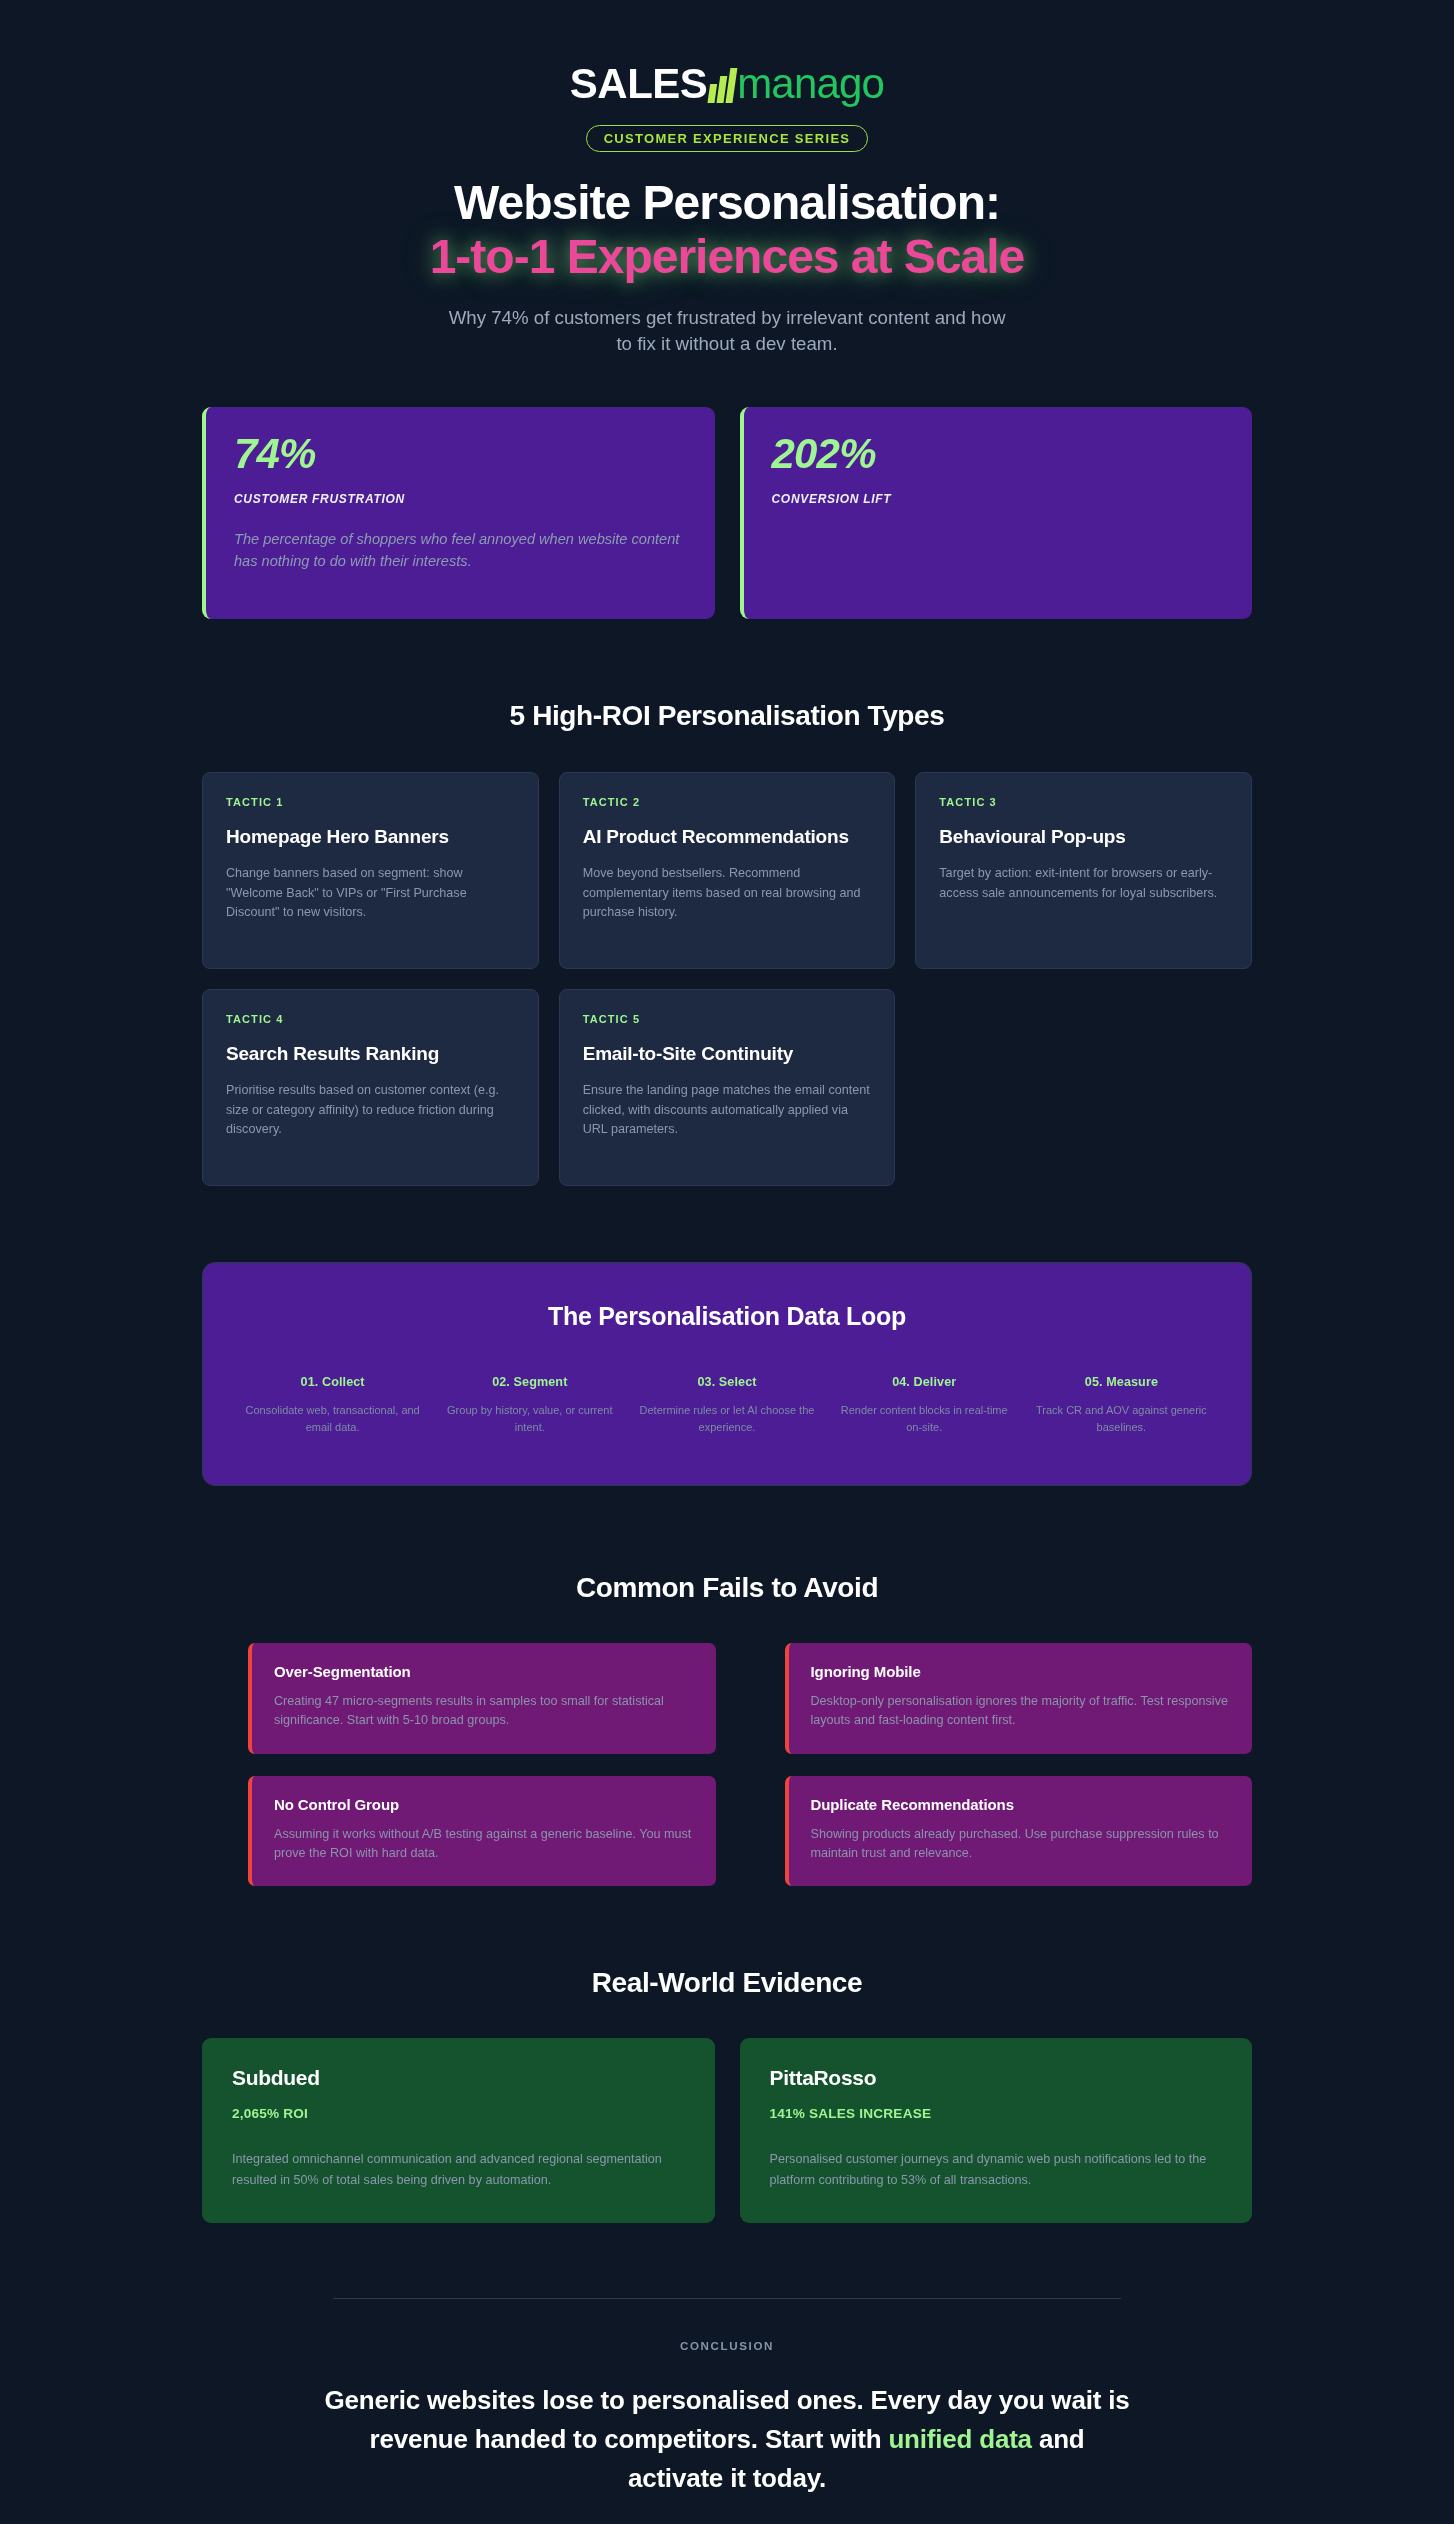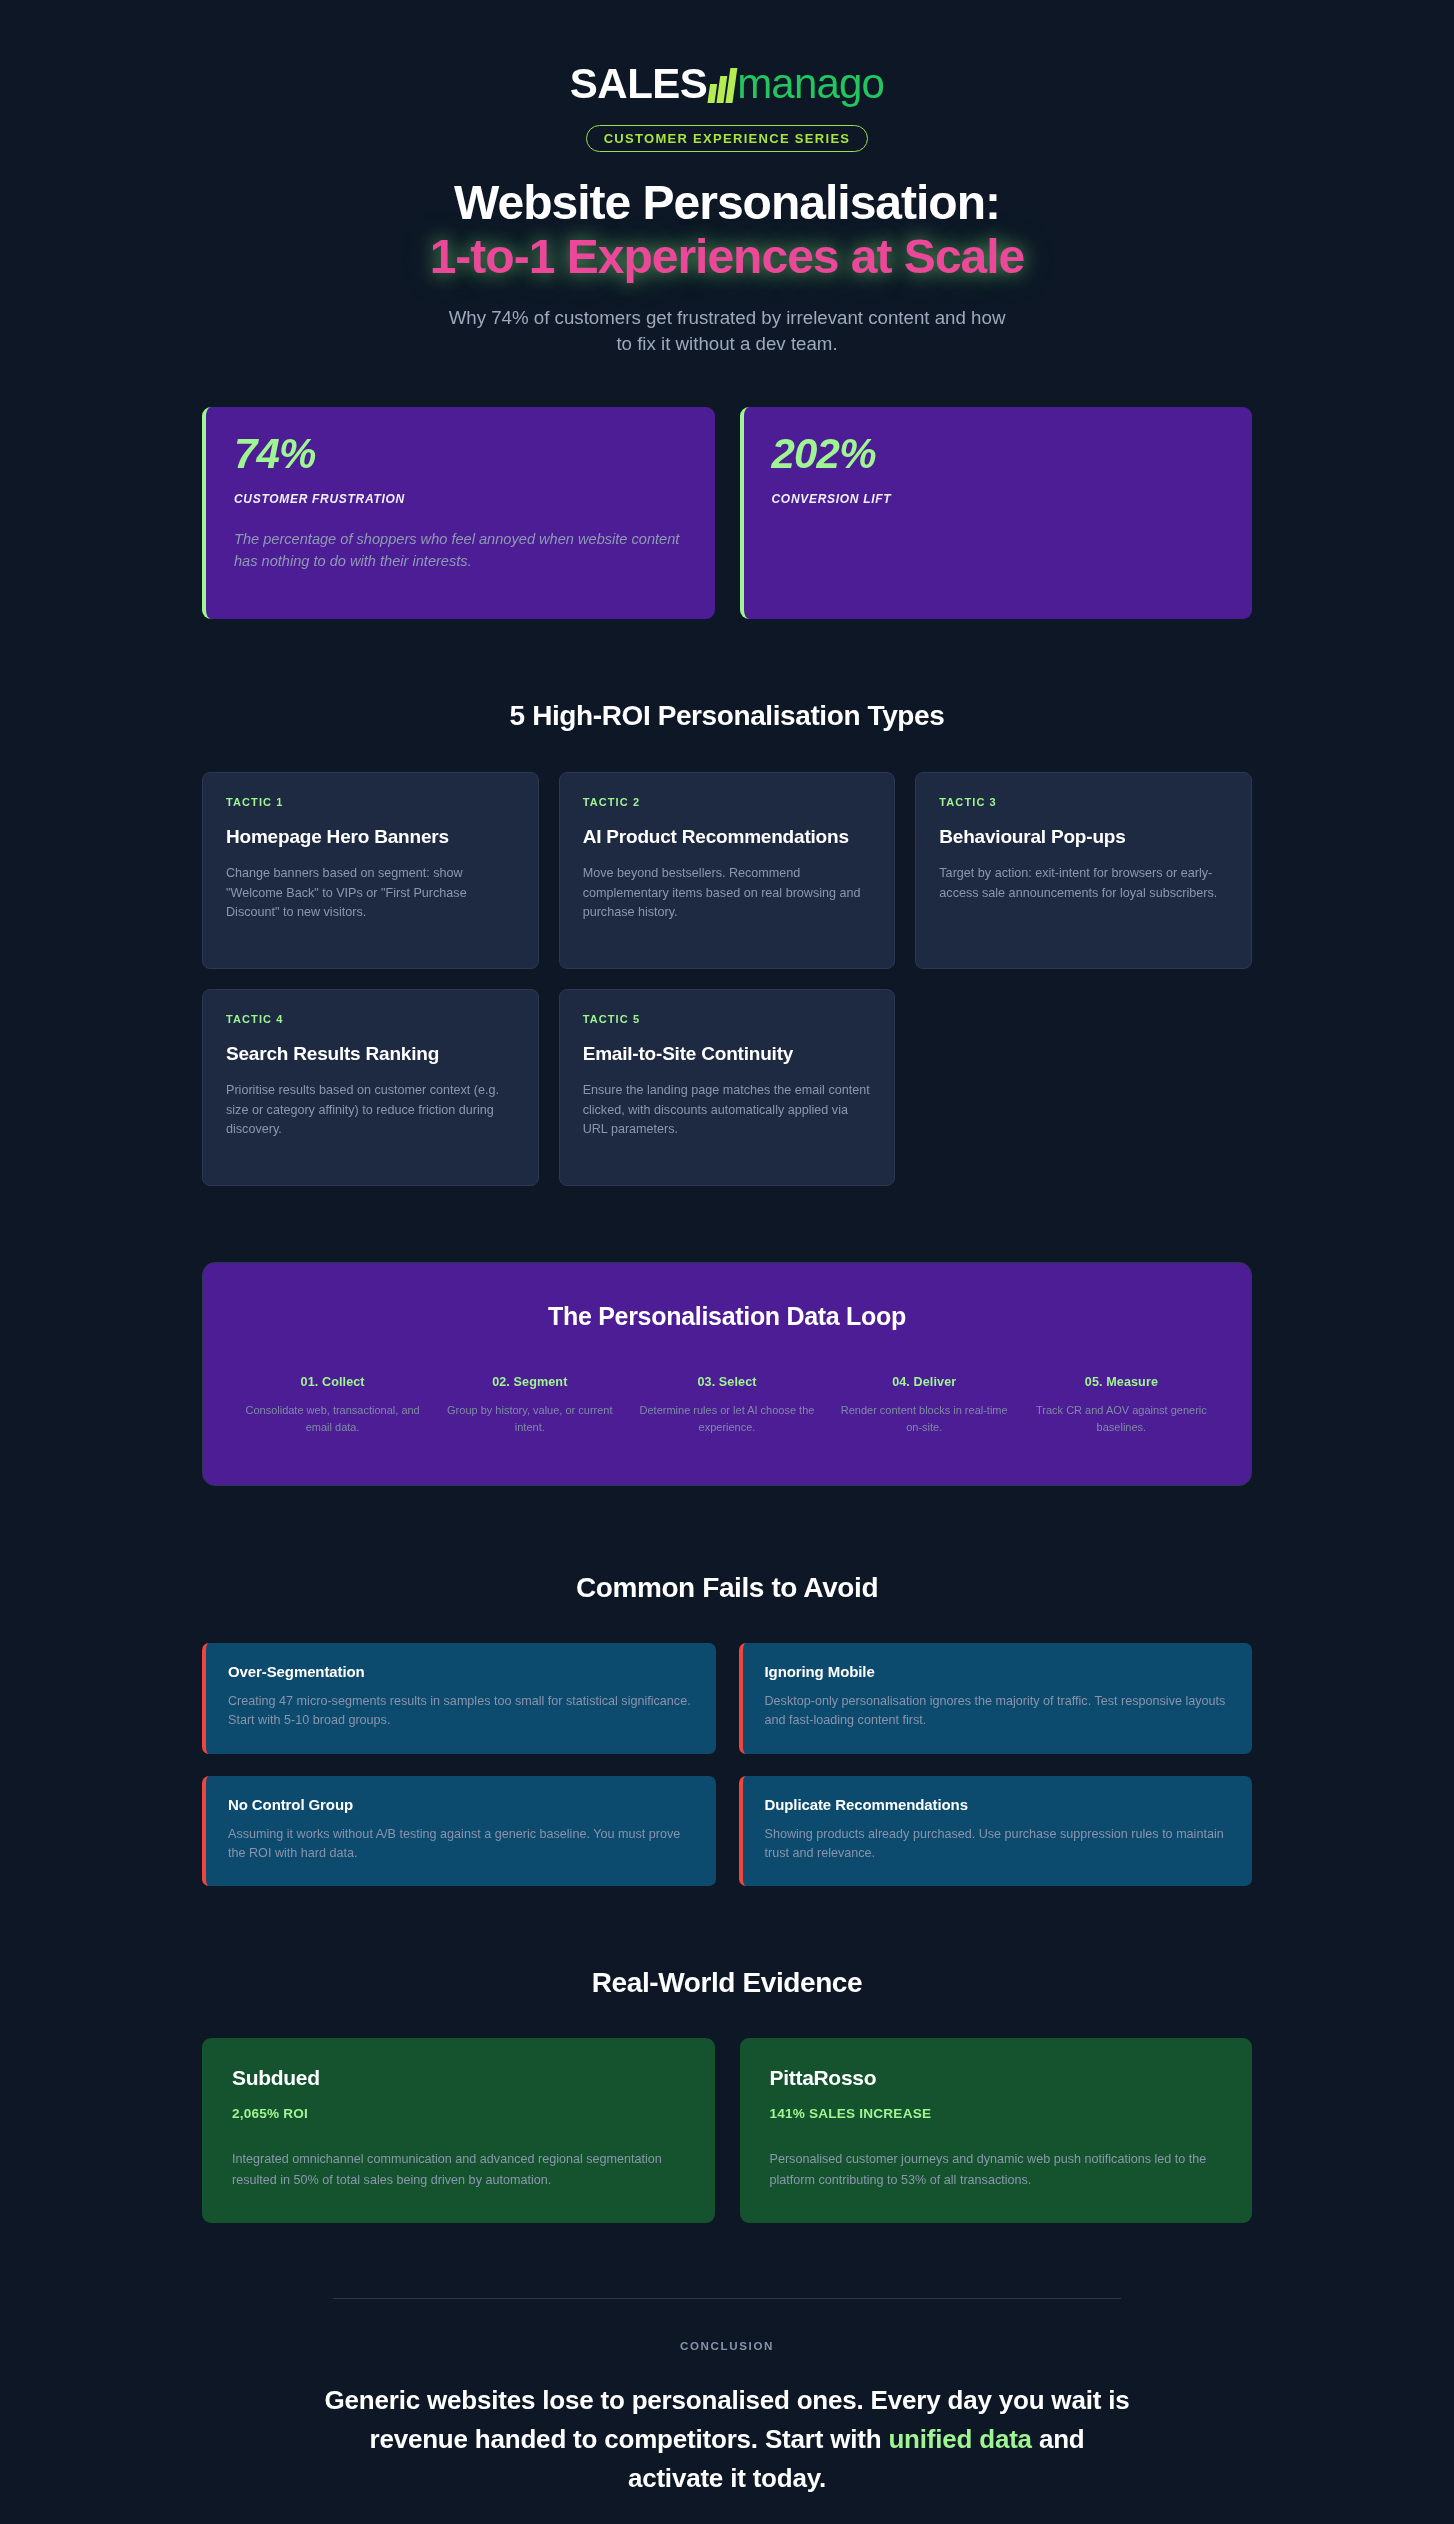--- a/index.html
+++ b/index.html
@@ -220,25 +220,26 @@
   }
 
   
   .fails {
     display: grid;
     grid-template-columns: 1fr 1fr;
     gap: 22px 23px;
     margin-top: 39px;
   }
   .fail-card {
-    background: #0c4a6e;
+    background: #701a75;
     border-radius: 7px;
     border-left: 4px solid #f0453f;
     padding: 20px 22px 23px;
     min-height: 101px;
+    margin-left: 46px;
   }
   .fail-title {
     font-size: 15px;
     font-weight: 700;
     color: #ffffff;
     letter-spacing: -0.1px;
   }
   .fail-desc {
     margin-top: 12px;
     font-size: 12.6px;

